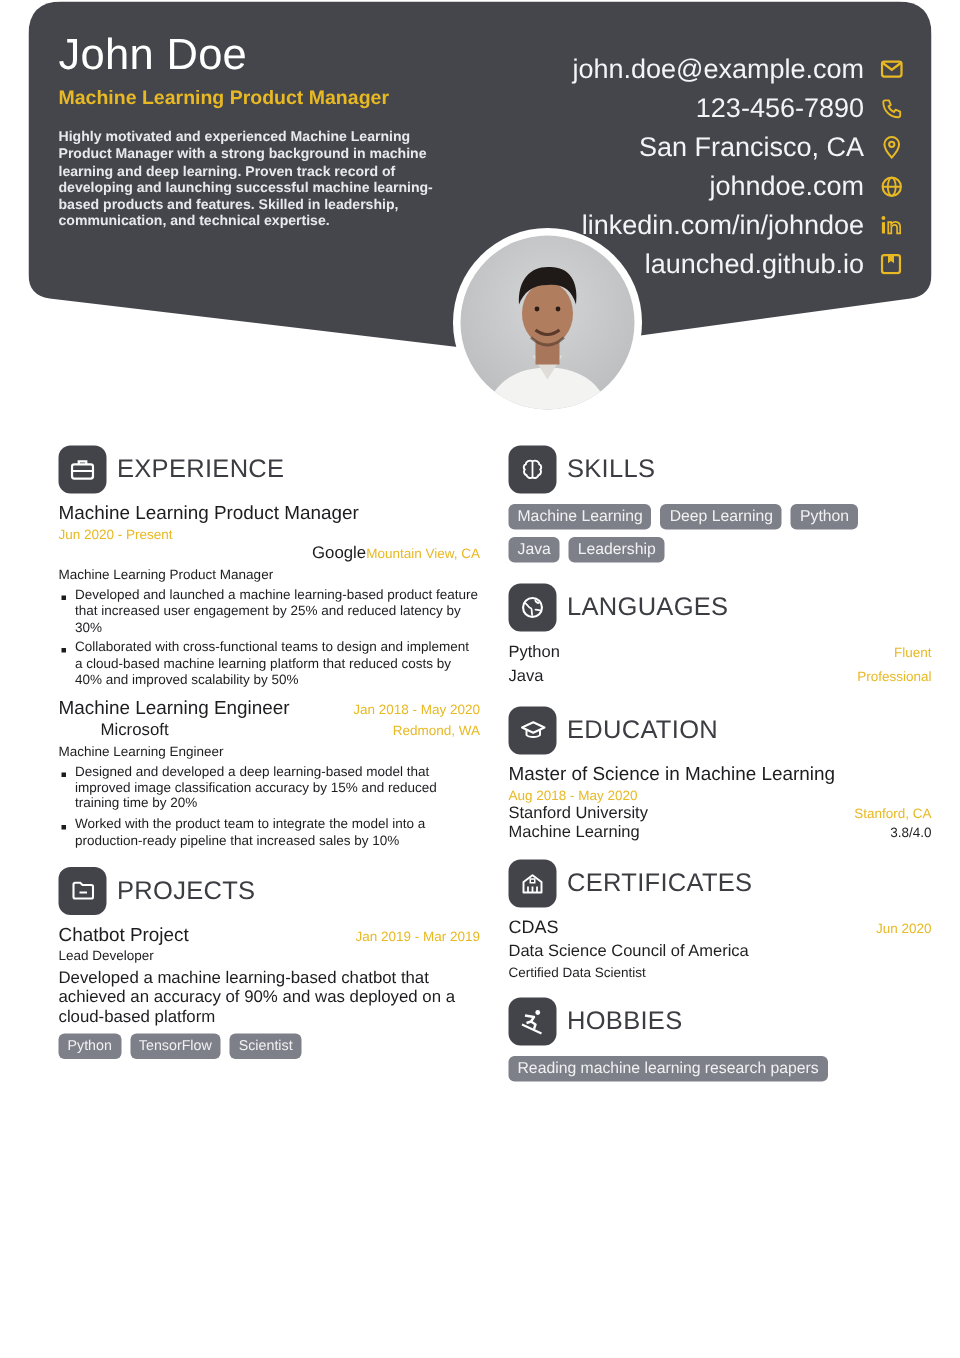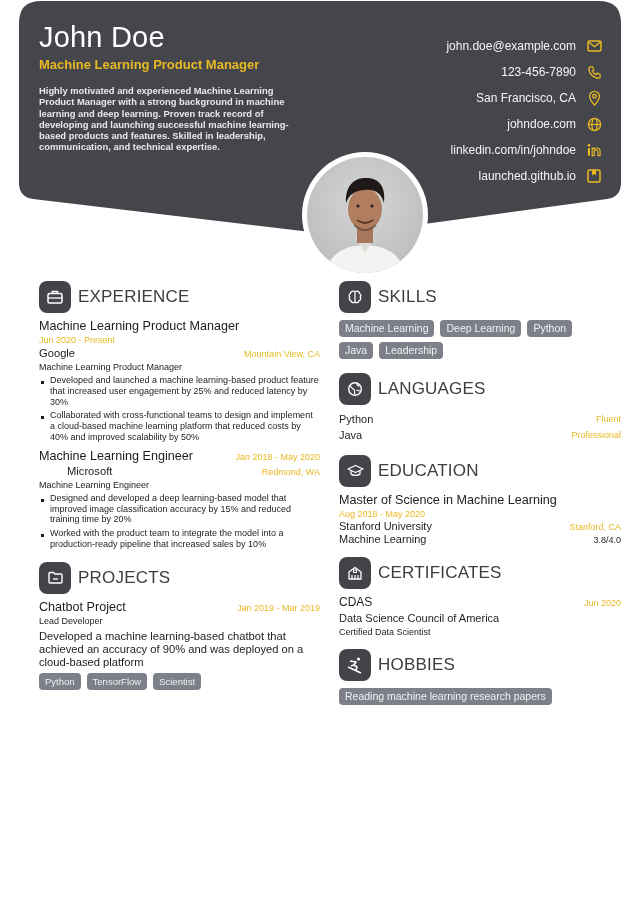--- a/index.html
+++ b/index.html
@@ -8,27 +8,27 @@
 
   .header { position: absolute; left: 19px; top: 1px; width: 602px; height: 240px; }
   .header svg.bg { position: absolute; left: 0; top: 0; }
   .h-left { position: absolute; left: 20px; top: 20px; width: 260px; }
   .name { color: #ffffff; font-size: 29px; font-weight: normal; letter-spacing: 0.2px; line-height: 32px; }
   .title { color: #e8b923; font-size: 13px; font-weight: bold; margin-top: 4px; }
   .summary { color: #e9e9ec; font-size: 9.4px; font-weight: bold; line-height: 11.3px; margin-top: 13px; width: 252px; }
 
   .contacts { position: absolute; right: 19px; top: 32px; }
   .contact { display: flex; justify-content: flex-end; align-items: center; height: 26px; }
-  .contact span.txt { color: #f4f4f6; font-size: 12px; margin-right: 10px; }
+  .contact span.txt { color: #f4f4f6; font-size: 18px; margin-right: 10px; }
   .contact .ic { width: 16px; height: 16px; display: inline-flex; align-items: center; justify-content: center; }
 
   .photo { position: absolute; left: 302px; top: 152px; width: 126px; height: 126px; border-radius: 50%; background: #ffffff; padding: 5px; }
   .photo-inner { width: 100%; height: 100%; border-radius: 50%; background: radial-gradient(circle at 50% 40%, #d4d5d7 0%, #bfc0c2 70%, #b2b3b5 100%); overflow: hidden; position: relative; }
 
-  .col { position: absolute; top: 281px; }
+  .col { position: absolute; top: 297px; }
   .col.left { left: 39px; width: 281px; }
   .col.right { left: 339px; width: 282px; }
 
   .sec-head { display: flex; align-items: center; height: 32px; }
   .sec-icon { width: 32px; height: 32px; border-radius: 8px; background: #43444a; display: flex; align-items: center; justify-content: center; }
   .sec-title { font-size: 17px; color: #3c3d42; margin-left: 7px; letter-spacing: 0.2px; }
 
   .row { display: flex; justify-content: space-between; align-items: baseline; }
   .job-title { font-size: 12.6px; color: #1d1d20; }
   .date { font-size: 9px; color: #e8b923; }
@@ -145,21 +145,21 @@
             <path d="M5.5 3.5 V1.5 H10.5 V3.5" fill="none" stroke="#fff" stroke-width="1.5"></path>
             <line x1="1" y1="8" x2="15" y2="8" stroke="#fff" stroke-width="1.3"></line>
           </svg>
       </div>
       <div class="sec-title">EXPERIENCE</div>
     </div>
 
     <div style="margin-top:6px;">
       <div class="job-title">Machine Learning Product Manager</div>
       <div class="date" style="margin-top:2px;">Jun 2020 - Present</div>
-      <div class="row" style="margin-top:2px;">
+      <div class="row" style="margin-top:2px;justify-content:flex-end;">
         <div class="company">Google</div>
         <div class="loc">Mountain View, CA</div>
       </div>
       <div class="role">Machine Learning Product Manager</div>
       <ul class="bullets">
         <li>Developed and launched a machine learning-based product feature that increased user engagement by 25% and reduced latency by 30%</li>
         <li>Collaborated with cross-functional teams to design and implement a cloud-based machine learning platform that reduced costs by 40% and improved scalability by 50%</li>
       </ul>
     </div>
 

